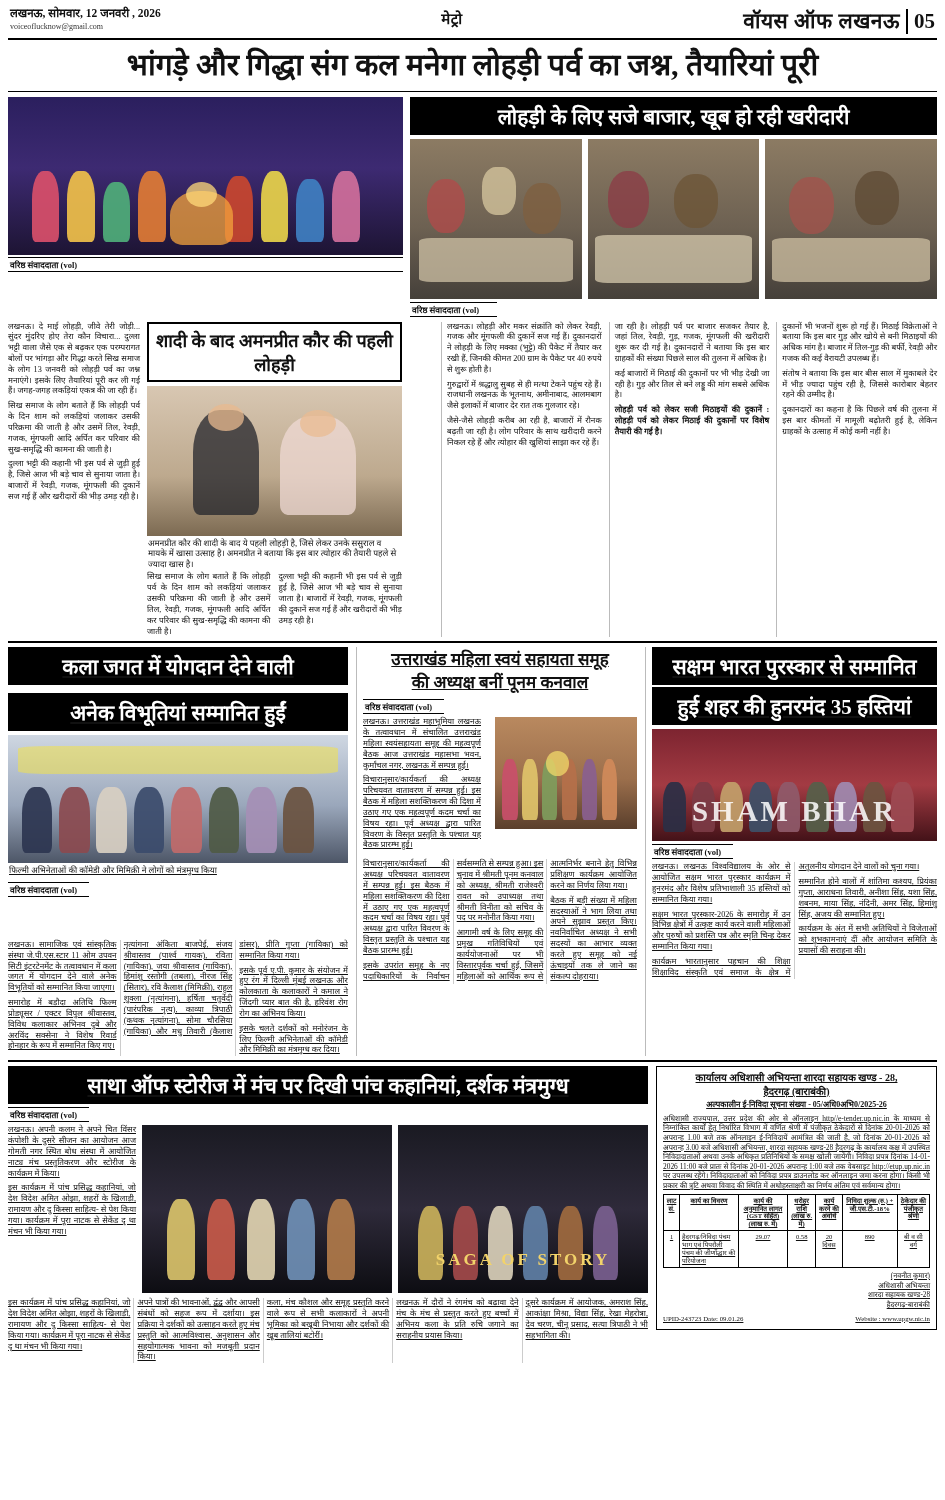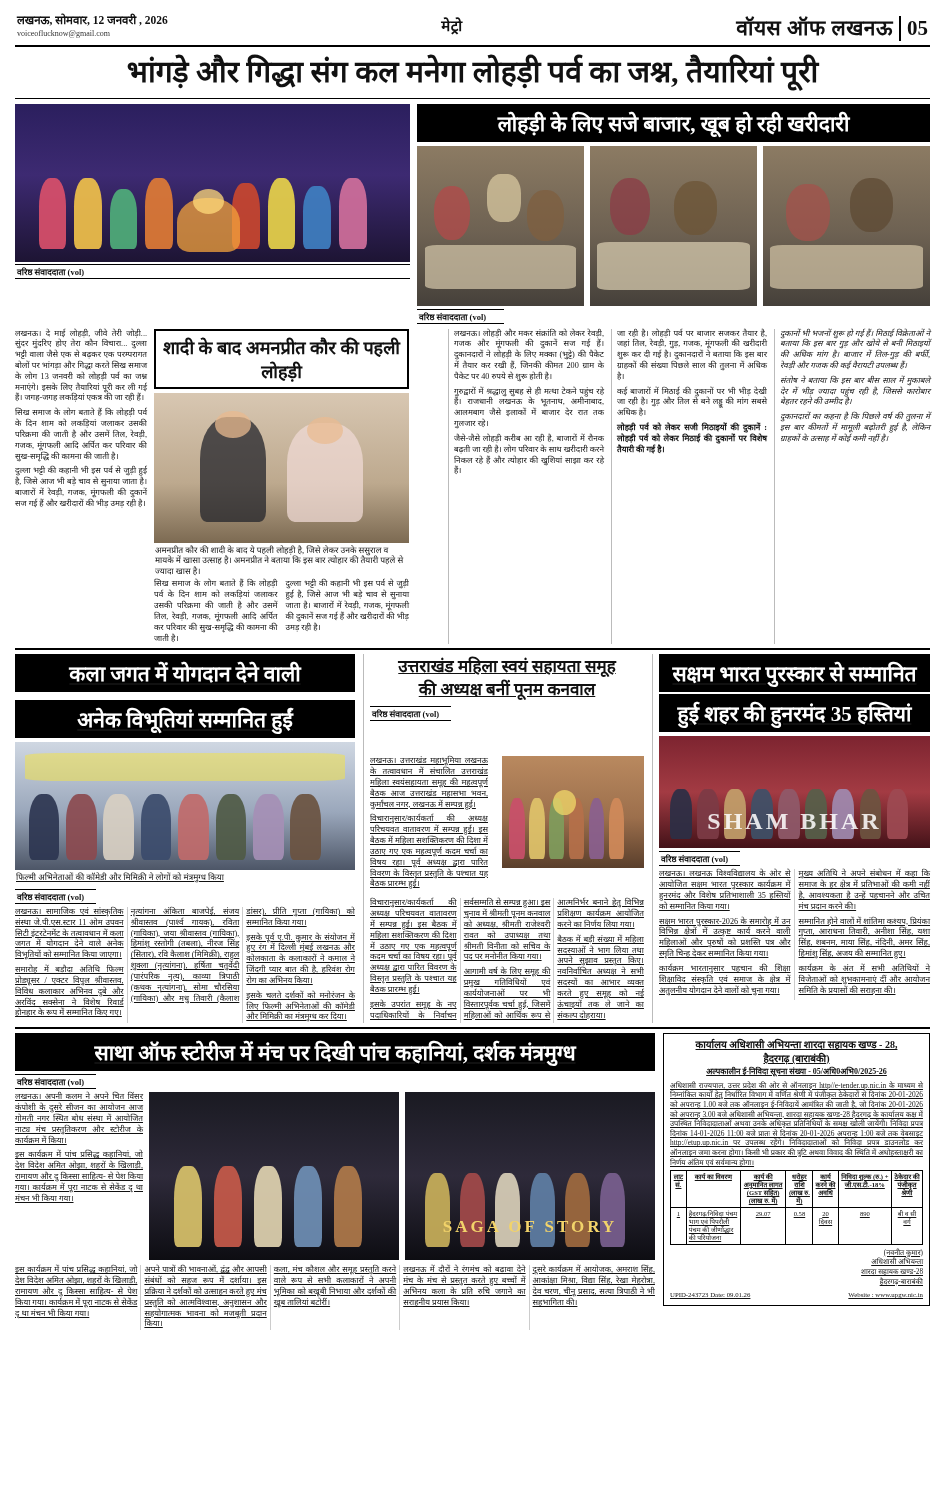--- a/index.html
+++ b/index.html
@@ -1,17 +1,17 @@
 <!DOCTYPE html>
 <html><head>
 <meta charset="utf-8">
 <style>
   html,body{margin:0;padding:0;background:#ffffff;}
   body{width:945px;height:1500px;font-family:"Liberation Serif",serif;color:#111;overflow:hidden;}
-  .page{position:relative;width:945px;height:1372px;padding:7px;box-sizing:border-box;}
+  .page{position:relative;width:945px;height:1372px;padding:0;box-sizing:border-box;}
 
   
   .masthead{display:flex;align-items:flex-start;justify-content:space-between;padding:6px 10px 2px 10px;}
   .mh-left{font-size:11px;line-height:1.35;}
   .mh-left .date{font-weight:bold;font-size:11.5px;}
   .mh-left .mail{font-size:8px;color:#333;}
   .mh-center{font-weight:bold;font-size:15px;letter-spacing:.5px;padding-top:2px;}
   .mh-right{display:flex;align-items:baseline;gap:6px;}
   .mh-right .brand{font-weight:bold;font-size:21px;letter-spacing:.5px;}
   .mh-right .pageno{font-weight:bold;font-size:21px;border-left:2px solid #000;padding-left:6px;}
@@ -171,21 +171,21 @@
         </div>
       </div>
       <div style="flex:1;" class="vline">
         <div class="body" style="padding-left:5px;">
           <p>जा रही है। लोहड़ी पर्व पर बाजार सजकर तैयार है, जहां तिल, रेवड़ी, गुड़, गजक, मूंगफली की खरीदारी शुरू कर दी गई है। दुकानदारों ने बताया कि इस बार ग्राहकों की संख्या पिछले साल की तुलना में अधिक है।</p>
           <p>कई बाजारों में मिठाई की दुकानों पर भी भीड़ देखी जा रही है। गुड़ और तिल से बने लड्डू की मांग सबसे अधिक है।</p>
           <p class="bold">लोहड़ी पर्व को लेकर सजी मिठाइयों की दुकानें : लोहड़ी पर्व को लेकर मिठाई की दुकानों पर विशेष तैयारी की गई है।</p>
         </div>
       </div>
       <div style="flex:1;" class="vline">
-        <div class="body" style="padding-left:5px;font-style:italic;">
+        <div class="body" style="padding-left:5px;">
           <p>दुकानों भी भजनों शुरू हो गई हैं। मिठाई विक्रेताओं ने बताया कि इस बार गुड़ और खोये से बनी मिठाइयों की अधिक मांग है। बाजार में तिल-गुड़ की बर्फी, रेवड़ी और गजक की कई वैरायटी उपलब्ध हैं।</p>
           <p>संतोष ने बताया कि इस बार बीस साल में मुकाबले देर में भीड़ ज्यादा पहुंच रही है, जिससे कारोबार बेहतर रहने की उम्मीद है।</p>
           <p>दुकानदारों का कहना है कि पिछले वर्ष की तुलना में इस बार कीमतों में मामूली बढ़ोतरी हुई है, लेकिन ग्राहकों के उत्साह में कोई कमी नहीं है।</p>
         </div>
       </div>
     </div>
   </div>
 
   <div class="rule" style="margin-top:4px;"></div>
 
@@ -203,35 +203,35 @@
             <div class="fig" style="left:26%;background:#d8cfc2;height:52%;width:9%;"></div>
             <div class="fig" style="left:37%;background:#3b4b6b;height:52%;width:9%;"></div>
             <div class="fig" style="left:48%;background:#c06a6a;height:52%;width:9%;"></div>
             <div class="fig" style="left:59%;background:#4f5a45;height:52%;width:9%;"></div>
             <div class="fig" style="left:70%;background:#a58fb5;height:52%;width:9%;"></div>
             <div class="fig" style="left:81%;background:#6a5340;height:52%;width:9%;"></div>
           </div>
         </div>
         <div class="caption">फिल्मी अभिनेताओं की कॉमेडी और मिमिक्री ने लोगों को मंत्रमुग्ध किया</div>
         <span class="byline" style="display:inline-block;width:auto;padding-right:12px;">वरिष्ठ संवाददाता (vol)</span>
-        <div class="body" style="column-count:3;column-gap:7px;column-rule:1px solid #ccc;">
+        <div class="body" style="column-count:3;column-gap:7px;column-rule:1px solid #ccc;margin-top:40px;">
           <p>लखनऊ। सामाजिक एवं सांस्कृतिक संस्था जे.पी.एस.स्टार 11 ओम उपवन सिटी इंटरटेनमेंट के तत्वावधान में कला जगत में योगदान देने वाले अनेक विभूतियों को सम्मानित किया जाएगा।</p>
           <p>समारोह में बड़ौदा अतिथि फिल्म प्रोड्यूसर / एक्टर विपुल श्रीवास्तव, विविध कलाकार अभिनव दुबे और अरविंद सक्सेना ने विशेष रिवार्ड होनहार के रूप में सम्मानित किए गए।</p>
           <p>नृत्यांगना अंकिता बाजपेई, संजय श्रीवास्तव (पार्श्व गायक), रविता (गायिका), जया श्रीवास्तव (गायिका), हिमांशु रस्तोगी (तबला), नीरज सिंह (सितार), रवि कैलाश (मिमिक्री), राहुल शुक्ला (नृत्यांगना), हर्षिता चतुर्वेदी (पारंपरिक नृत्य), काव्या त्रिपाठी (कथक नृत्यांगना), सोमा चौरसिया (गायिका) और मधु तिवारी (कैलाश डांसर), प्रीति गुप्ता (गायिका) को सम्मानित किया गया।</p>
           <p>इसके पूर्व ए.पी. कुमार के संयोजन में हुए रंग में दिल्ली मुंबई लखनऊ और कोलकाता के कलाकारों ने कमाल ने जिंदगी प्यार बात की है, हरिवंश रोग रोग का अभिनय किया।</p>
           <p>इसके चलते दर्शकों को मनोरंजन के लिए फिल्मी अभिनेताओं की कॉमेडी और मिमिक्री का मंत्रमुग्ध कर दिया।</p>
         </div>
       </div>
 
       <div style="width:280px;" class="vline">
         <div style="padding-left:6px;">
           <div class="banner-outline" style="border:none;font-size:17px;padding:0;">उत्तराखंड महिला स्वयं सहायता समूह</div>
           <div class="banner-outline" style="border:none;font-size:17px;padding:0 0 3px;">की अध्यक्ष बनीं पूनम कनवाल</div>
           <span class="byline" style="display:inline-block;width:auto;padding-right:12px;">वरिष्ठ संवाददाता (vol)</span>
-          <div class="cols" style="gap:14px;margin-top:32px;">
+          <div class="cols" style="gap:14px;">
             <div style="width:118px;">
               <div class="body">
                 <p>लखनऊ। उत्तराखंड महाभूमिया लखनऊ के तत्वावधान में संचालित उत्तराखंड महिला स्वयंसहायता समूह की महत्वपूर्ण बैठक आज उत्तराखंड महासभा भवन, कुर्मांचल नगर, लखनऊ में सम्पन्न हुई।</p>
                 <p>विचारानुसार/कार्यकर्ता की अध्यक्ष परिचयवत वातावरण में सम्पन्न हुई। इस बैठक में महिला सशक्तिकरण की दिशा में उठाए गए एक महत्वपूर्ण कदम चर्चा का विषय रहा। पूर्व अध्यक्ष द्वारा पारित विवरण के विस्तृत प्रस्तुति के पश्चात यह बैठक प्रारम्भ हुई।</p>
               </div>
             </div>
             <div style="flex:1;">
               <div class="photo ph-women" style="height:112px;">
                 <div class="figs">
                   <div class="fig" style="left:5%;background:#c94f6a;height:55%;width:11%;"></div>
@@ -263,28 +263,27 @@
               <div class="fig" style="left:4%;background:#2b2f45;height:45%;width:8%;"></div>
               <div class="fig" style="left:14%;background:#7c3b45;height:45%;width:8%;"></div>
               <div class="fig" style="left:24%;background:#c2a06a;height:45%;width:8%;"></div>
               <div class="fig" style="left:34%;background:#3e5068;height:45%;width:8%;"></div>
               <div class="fig" style="left:44%;background:#8f5a6a;height:45%;width:8%;"></div>
               <div class="fig" style="left:54%;background:#56604a;height:45%;width:8%;"></div>
               <div class="fig" style="left:64%;background:#a08ab0;height:45%;width:8%;"></div>
               <div class="fig" style="left:74%;background:#6d5440;height:45%;width:8%;"></div>
               <div class="fig" style="left:84%;background:#9d4a52;height:45%;width:8%;"></div>
             </div>
-            <div class="wm" style="bottom:12%;font-size:24px;">SHAM BHAR</div>
+            <div class="wm" style="bottom:12%;font-size:29px;">SHAM BHAR</div>
           </div>
           <span class="byline" style="display:inline-block;width:auto;padding-right:12px;">वरिष्ठ संवाददाता (vol)</span>
           <div class="body" style="column-count:2;column-gap:8px;column-rule:1px solid #ccc;">
             <p>लखनऊ। लखनऊ विश्वविद्यालय के ओर से आयोजित सक्षम भारत पुरस्कार कार्यक्रम में हुनरमंद और विशेष प्रतिभाशाली 35 हस्तियों को सम्मानित किया गया।</p>
             <p>सक्षम भारत पुरस्कार-2026 के समारोह में उन विभिन्न क्षेत्रों में उत्कृष्ट कार्य करने वाली महिलाओं और पुरुषों को प्रशस्ति पत्र और स्मृति चिन्ह देकर सम्मानित किया गया।</p>
             <p>कार्यक्रम भारतानुसार पहचान की शिक्षा शिक्षाविद संस्कृति एवं समाज के क्षेत्र में अतुलनीय योगदान देने वालों को चुना गया।</p>
-            <p>मुख्य अतिथि ने अपने संबोधन में कहा कि समाज के हर क्षेत्र में प्रतिभाओं की कमी नहीं है, आवश्यकता है उन्हें पहचानने और उचित मंच प्रदान करने की।</p>
             <p>सम्मानित होने वालों में शांतिमा कश्यप, प्रियंका गुप्ता, आराधना तिवारी, अनीशा सिंह, यशा सिंह, शबनम, माया सिंह, नंदिनी, अमर सिंह, हिमांशु सिंह, अजय की सम्मानित हुए।</p>
             <p>कार्यक्रम के अंत में सभी अतिथियों ने विजेताओं को शुभकामनाएं दीं और आयोजन समिति के प्रयासों की सराहना की।</p>
           </div>
         </div>
       </div>
     </div>
   </div>
 
   <div class="rule" style="margin-top:4px;"></div>
 

